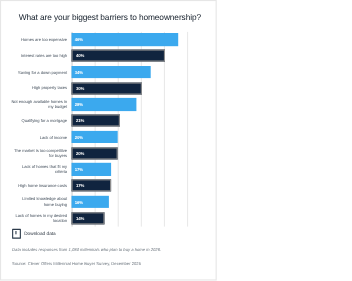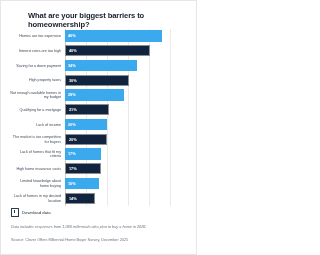--- a/index.html
+++ b/index.html
@@ -12,24 +12,24 @@
   }
   .card{
     position:absolute;inset:0;
     background:#fff;
     border:1px solid #e6e6e6;
     box-sizing:border-box;
     padding:0;
   }
   .title{
     position:absolute;
-    left:27px;top:10px;
+    left:16px;top:10px;
     width:178px;
     font-size:7.6px;
-    font-weight:bold;
+    font-weight:normal;
     color:#16202c;
     letter-spacing:-0.1px;
     line-height:9px;
   }
   .plot{
     position:absolute;
     left:9px;top:28px;
     width:179px;height:177px;
   }
   .grid{

